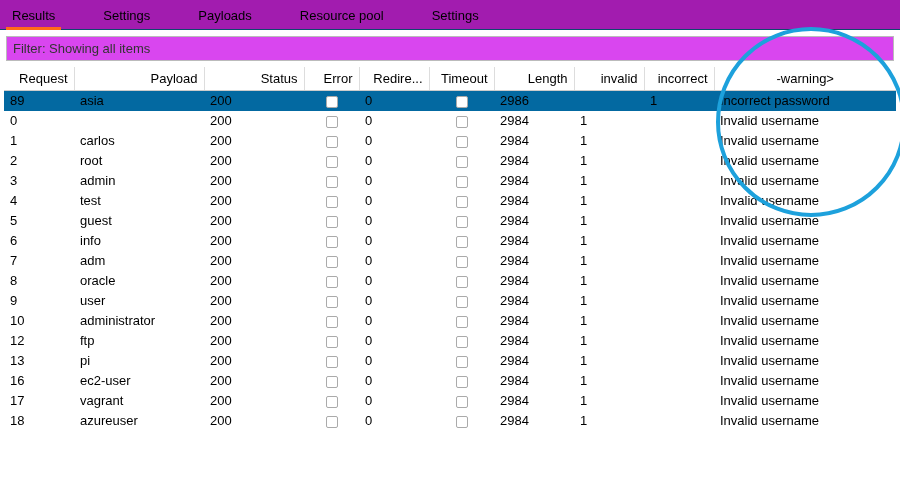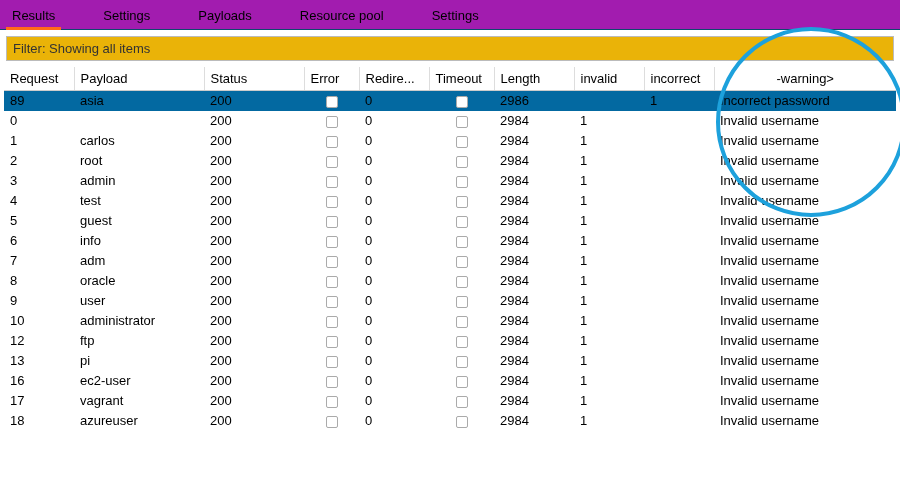--- a/index.html
+++ b/index.html
@@ -32,34 +32,34 @@
     left: -2px; right: -2px; bottom: -1px;
     height: 3px;
     background: #ff6b1a;
   }
   .filter-bar {
     border: 1px solid #bbb;
     margin: 6px 6px;
     padding: 4px 6px;
     font-size: 13px;
     color: #333;
-    background: #eab308;
+    background: #d946ef;
   }
   .table-wrap {
     margin: 0 4px;
     position: relative;
   }
   table {
     width: 100%;
     border-collapse: collapse;
     table-layout: fixed;
   }
   thead th {
     font-weight: normal;
-    text-align: left;
+    text-align: right;
     padding: 4px 6px;
     border-right: 1px solid #ddd;
     border-bottom: 1px solid #ccc;
     white-space: nowrap;
     overflow: hidden;
     text-overflow: ellipsis;
     background: #fff;
     font-size: 13px;
   }
   thead th:last-child { border-right: none; text-align: center;}

